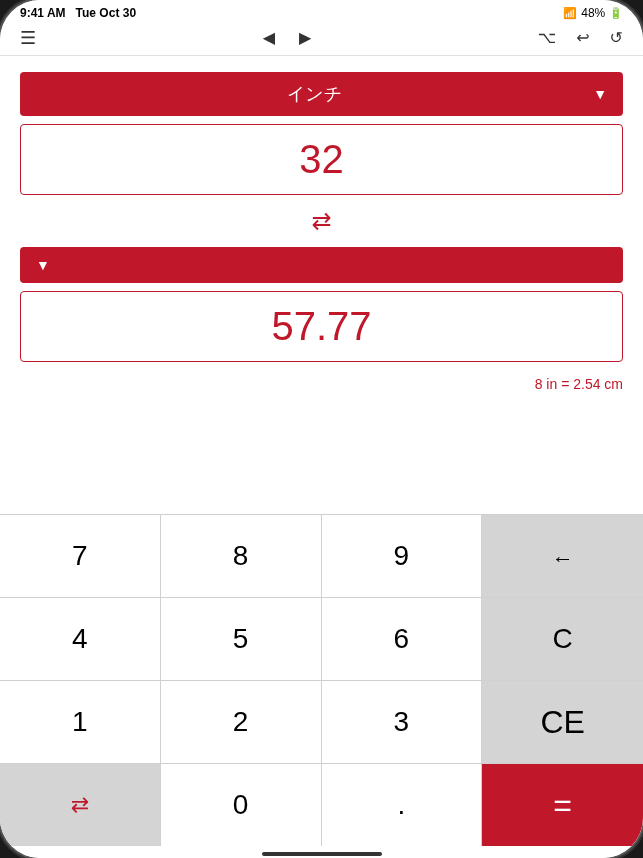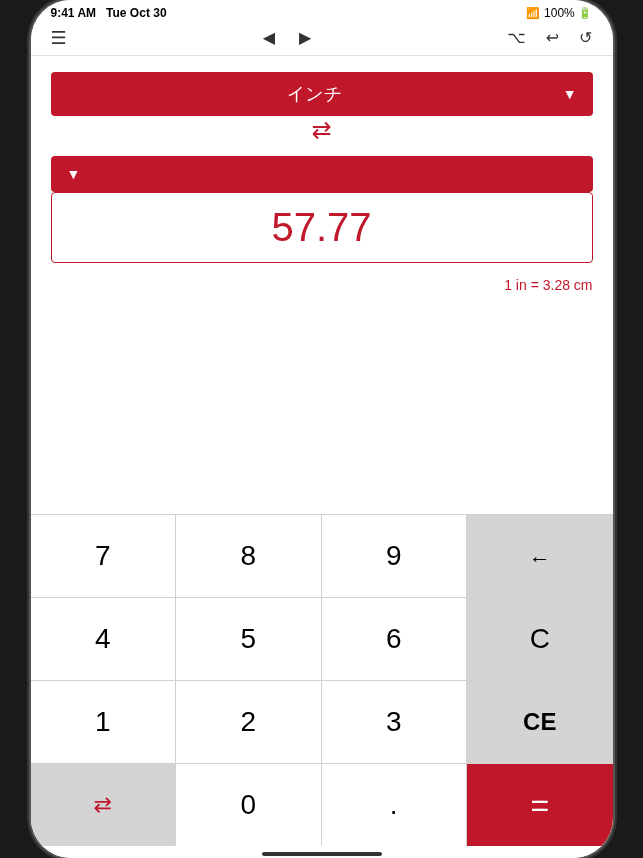--- a/index.html
+++ b/index.html
@@ -7,21 +7,21 @@
     body {
       background: #1a1a1a;
       display: flex;
       justify-content: center;
       align-items: center;
       min-height: 100vh;
       font-family: -apple-system, 'Helvetica Neue', Arial, sans-serif;
     }
 
     .device {
-      width: 582px;
+      width: 643px;
       height: 858px;
       background: #ffffff;
       border-radius: 40px;
       overflow: hidden;
       position: relative;
       box-shadow: 0 0 0 2px #555, 0 0 0 4px #333;
       display: flex;
       flex-direction: column;
     }
 
@@ -108,20 +108,21 @@
     }
 
     
     .unit-selector {
       background: #c0182a;
       border-radius: 4px;
       padding: 10px 16px;
       display: flex;
       align-items: center;
       justify-content: space-between;
+      margin-bottom: 8px;
       cursor: pointer;
     }
 
     .unit-label {
       color: #ffffff;
       font-size: 18px;
       font-weight: 500;
       flex: 1;
       text-align: center;
     }
@@ -213,22 +214,22 @@
     .key.red {
       background: #c0182a;
       color: #ffffff;
     }
 
     .key.backspace {
       font-size: 22px;
     }
 
     .key.ce-key {
-      font-size: 24px;
-      font-weight: 700;
+      font-size: 32px;
+      font-weight: 400;
     }
 
     .key.equals {
       font-size: 32px;
       font-weight: 300;
     }
 
     .key.swap-key {
       font-size: 22px;
       color: #c0182a;
@@ -258,21 +259,21 @@
 <div class="device">
 
   <div class="status-bar">
     <div class="status-time">
       <span>9:41 AM</span>
       &nbsp;
       <span>Tue Oct 30</span>
     </div>
     <div class="status-right">
       <span class="wifi-icon">📶</span>
-      <span>100%</span>
+      <span>48%</span>
       <span class="battery-icon">🔋</span>
     </div>
   </div>
 
   <div class="toolbar">
     <div class="toolbar-left">
       <span class="hamburger-icon">☰</span>
     </div>
     <div class="toolbar-nav">
       <span class="nav-arrow">◀</span>
@@ -285,35 +286,38 @@
     </div>
   </div>
 
   <div class="main-content">
 
     <div class="unit-selector">
       <span class="unit-label">インチ</span>
       <span class="dropdown-arrow">▼</span>
     </div>
 
+    <div class="value-display">
+      <span class="value-text">32</span>
+    </div>
 
     <div class="swap-container">
       <span class="swap-icon-display">⇄</span>
     </div>
 
     <div class="unit-selector">
       <span class="dropdown-arrow">▼</span>
     </div>
 
     <div class="value-display">
       <span class="value-text">57.77</span>
     </div>
 
     <div class="formula-container">
-      <span class="formula-text">1 in = 3.28 cm</span>
+      <span class="formula-text">8 in = 2.54 cm</span>
     </div>
 
   </div>
 
   <div class="keypad">
 
     <div class="keypad-row">
       <div class="key">7</div>
       <div class="key">8</div>
       <div class="key">9</div>

